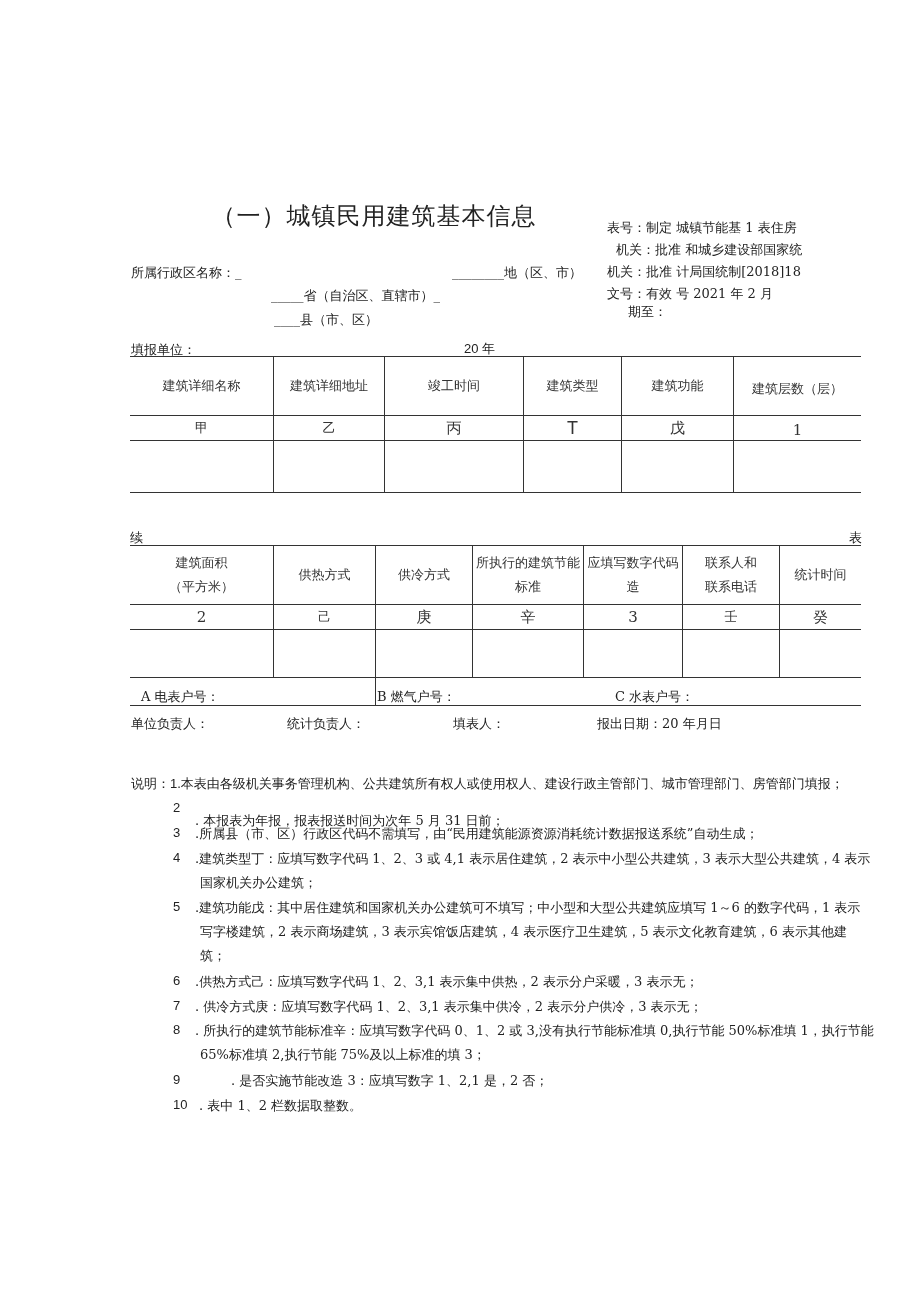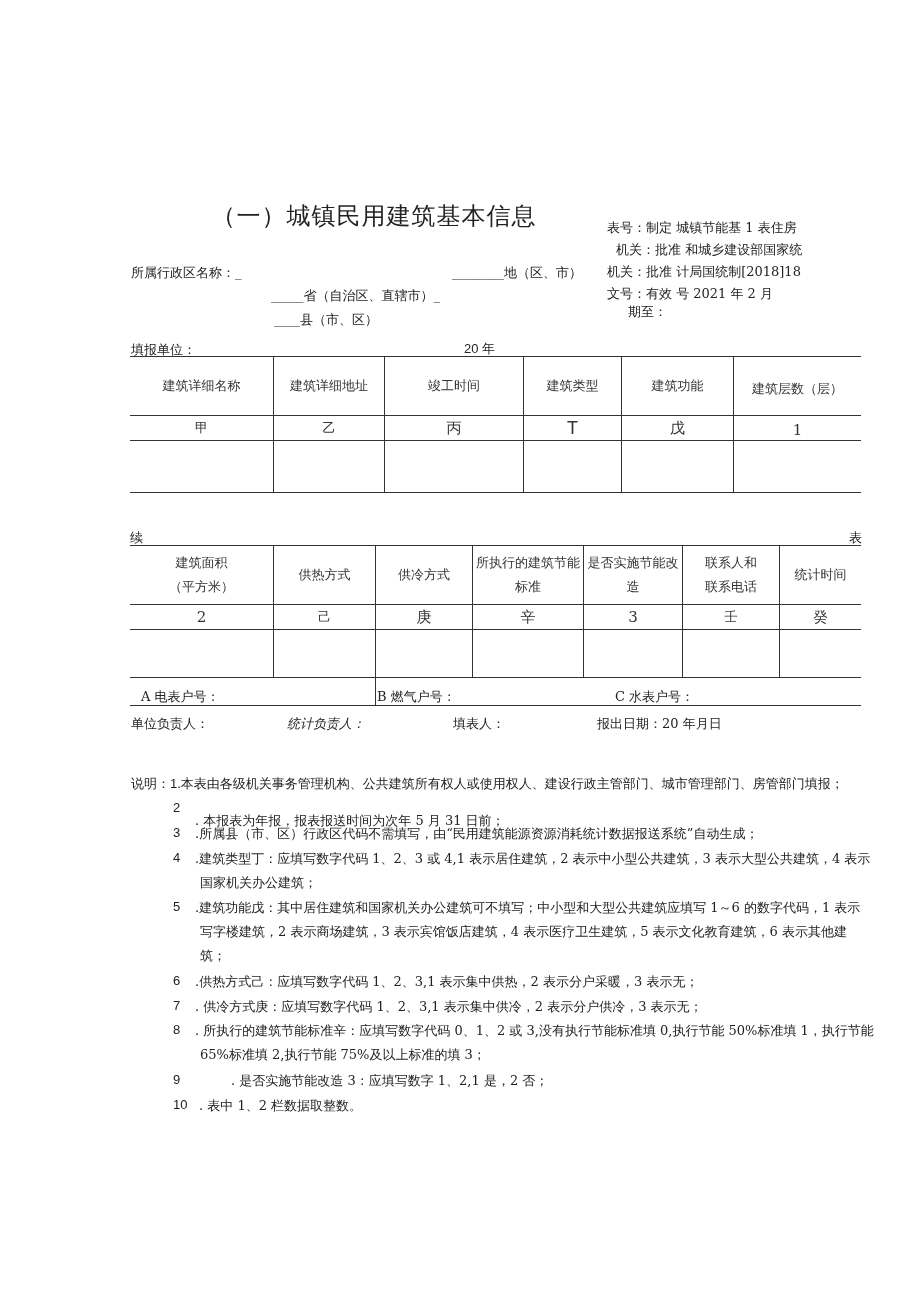--- a/index.html
+++ b/index.html
@@ -101,21 +101,21 @@
     <span>建筑面积</span>
     <span>（平方米）</span>
   </div>
   <div class="cell" style="left:274px; width:101px; top:546px; height:58px;">供热方式</div>
   <div class="cell" style="left:376px; width:96px; top:546px; height:58px;">供冷方式</div>
   <div class="cell" style="left:473px; width:110px; top:546px; height:58px; flex-direction:column;">
     <span>所执行的建筑节能</span>
     <span>标准</span>
   </div>
   <div class="cell" style="left:584px; width:98px; top:546px; height:58px; flex-direction:column;">
-    <span>是否实施节能改</span>
+    <span>应填写数字代码</span>
     <span>造</span>
   </div>
   <div class="cell" style="left:683px; width:96px; top:546px; height:58px; flex-direction:column;">
     <span>联系人和</span>
     <span>联系电话</span>
   </div>
   <div class="cell" style="left:780px; width:81px; top:546px; height:58px;">统计时间</div>
 
   <div class="cell big" style="left:130px; width:143px; top:605px; height:24px;">2</div>
   <div class="cell" style="left:274px; width:101px; top:605px; height:24px;">己</div>
@@ -133,21 +133,21 @@
   <div class="cell" style="left:683px; width:96px; top:630px; height:47px;"></div>
   <div class="cell" style="left:780px; width:81px; top:630px; height:47px;"></div>
 
   <div class="abs small" style="left:141px; top:688px;">A 电表户号：</div>
   <div class="abs small" style="left:377px; top:688px;">B 燃气户号：</div>
   <div class="abs small" style="left:615px; top:688px;">C 水表户号：</div>
 </div>
 
 <div>
   <div class="abs small" style="left:131px; top:715px;">单位负责人：</div>
-  <div class="abs small" style="left:287px; top:715px;font-style:italic;">统计负责人：</div>
+  <div class="abs small" style="left:287px; top:715px;">统计负责人：</div>
   <div class="abs small" style="left:453px; top:715px;">填表人：</div>
   <div class="abs small" style="left:597px; top:715px;">报出日期：20 年月日</div>
 </div>
 
 <div>
   <div class="abs note" style="left:131px; top:775px;">
     <span>说明：</span><span class="note-num">1.</span><span>本表由各级机关事务管理机构、公共建筑所有权人或使用权人、建设行政主管部门、城市管理部门、房管部门填报；</span>
   </div>
 
   <div class="abs note note-num" style="left:173px; top:800px;">2</div>

